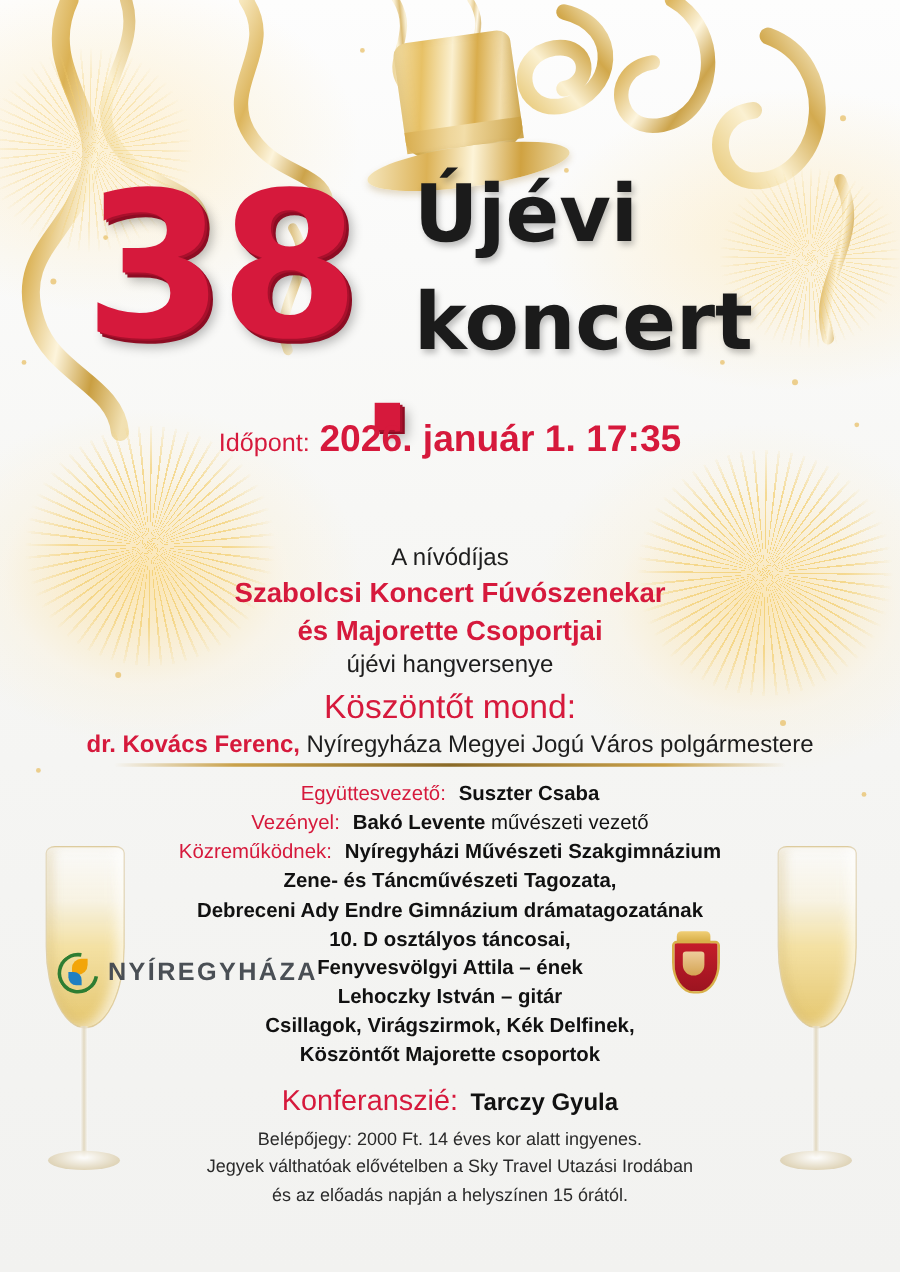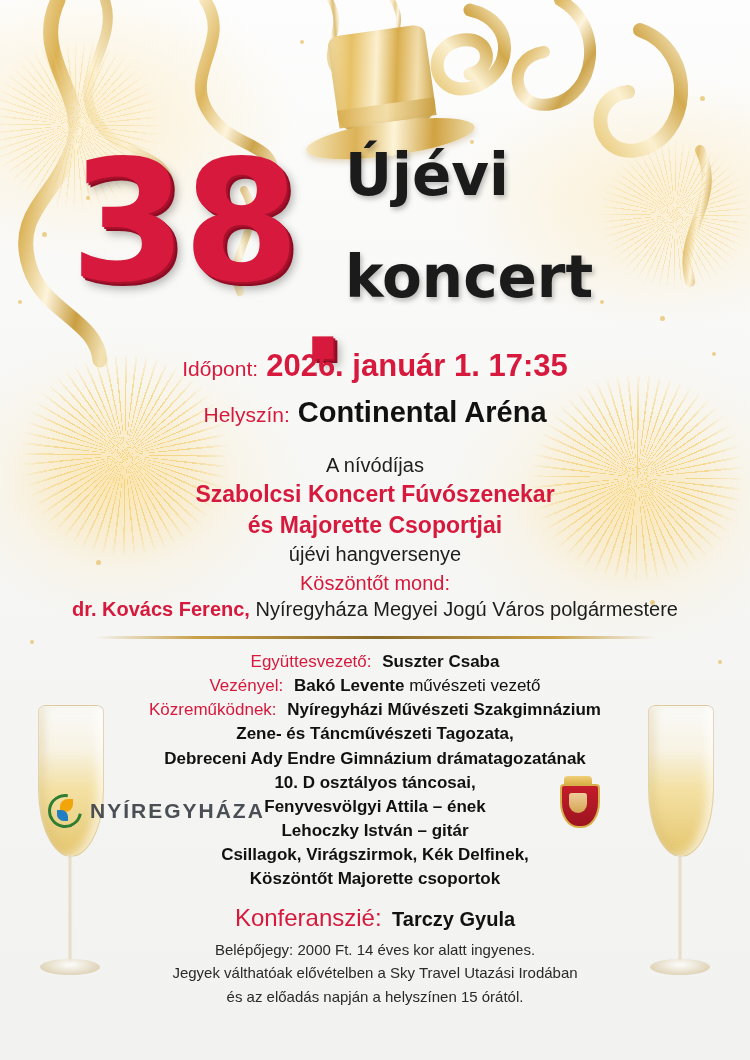--- a/index.html
+++ b/index.html
@@ -157,28 +157,28 @@
     font-size: 120px;
     line-height: 1;
     color: #d6193c;
     text-shadow: 2px 2px 0 #a8102c, 4px 4px 0 #8d0c23, 6px 7px 10px rgba(0,0,0,.30);
   }
   .title-line {
     position: absolute;
     left: 345px;
     font-family: "DejaVu Sans", sans-serif;
     font-weight: bold;
-    font-size: 58px;
+    font-size: 66px;
     line-height: 1;
     color: #1b1b1b;
     text-shadow: 2px 3px 5px rgba(0,0,0,.25);
     white-space: nowrap;
   }
   .title-line.l1 { top: 6px; }
-  .title-line.l2 { top: 96px; margin-top: 12px; }
+  .title-line.l2 { top: 96px; }
 
   .block {
     position: absolute;
     left: 0;
     width: 750px;
     text-align: center;
   }
 
   .when {
     top: 348px;
@@ -217,21 +217,21 @@
   }
   .intro .l-red {
     font-size: 23px;
     font-weight: bold;
     color: #d6193c;
     line-height: 1.35;
   }
 
   .greet { top: 568px; }
   .greet .lbl {
-    font-size: 20px;
+    font-size: 28px;
     color: #d6193c;
     line-height: 1.5;
   }
   .greet .name {
     font-size: 20px;
     font-weight: bold;
     color: #d6193c;
   }
   .greet .rest {
     font-size: 20px;
@@ -425,24 +425,20 @@
       <span class="dot38">.</span>
       <span class="title-line l1">Újévi</span>
       <span class="title-line l2">koncert</span>
     </div>
 
     <div class="block when">
       <span class="lbl">Időpont:</span>
       <span class="val" style="margin-left:8px;">2026. január 1. 17:35</span>
     </div>
 
-    <div class="block where">
-      <span class="lbl">Helyszín:</span>
-      <span class="val" style="margin-left:8px;">Continental Aréna</span>
-    </div>
 
     <div class="block intro">
       <div class="l-small">A nívódíjas</div>
       <div class="l-red">Szabolcsi Koncert Fúvószenekar</div>
       <div class="l-red">és Majorette Csoportjai</div>
       <div class="l-small">újévi hangversenye</div>
     </div>
 
     <div class="block greet">
       <div class="lbl">Köszöntőt mond:</div>

